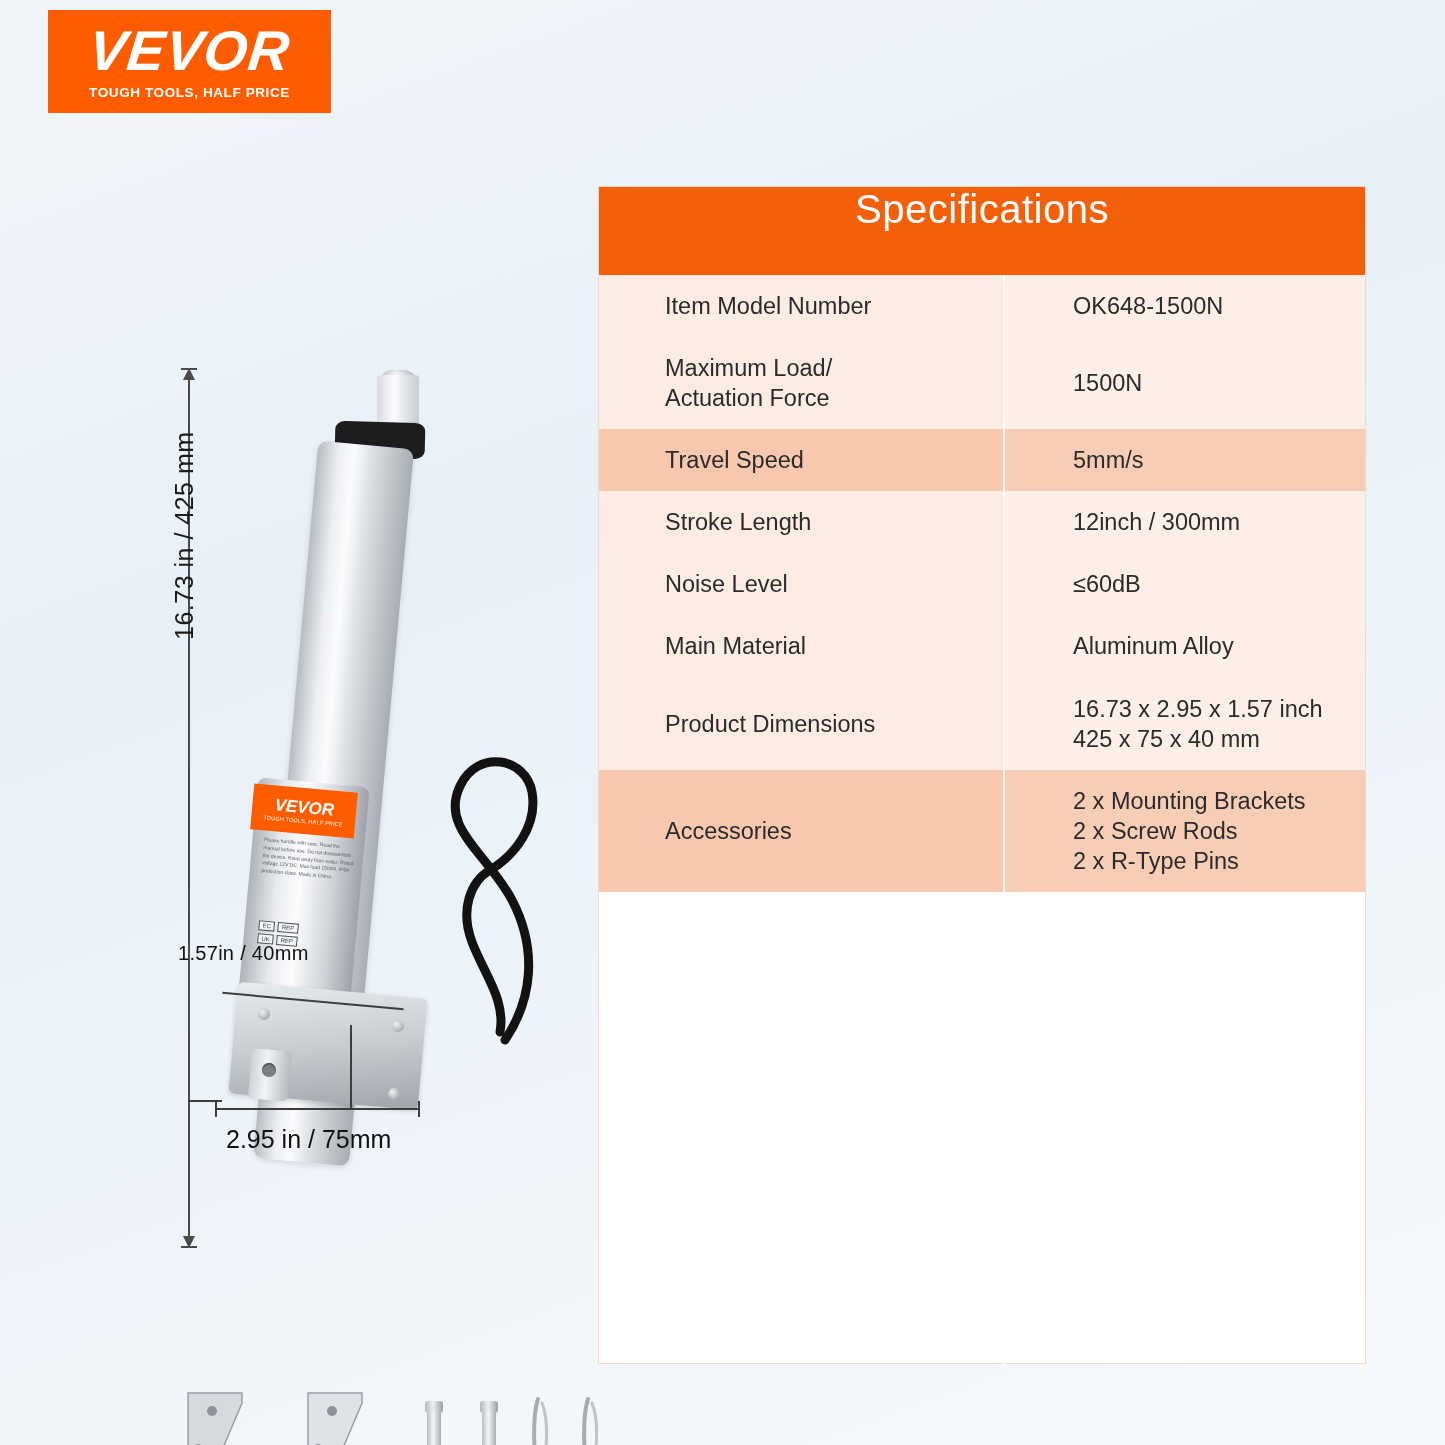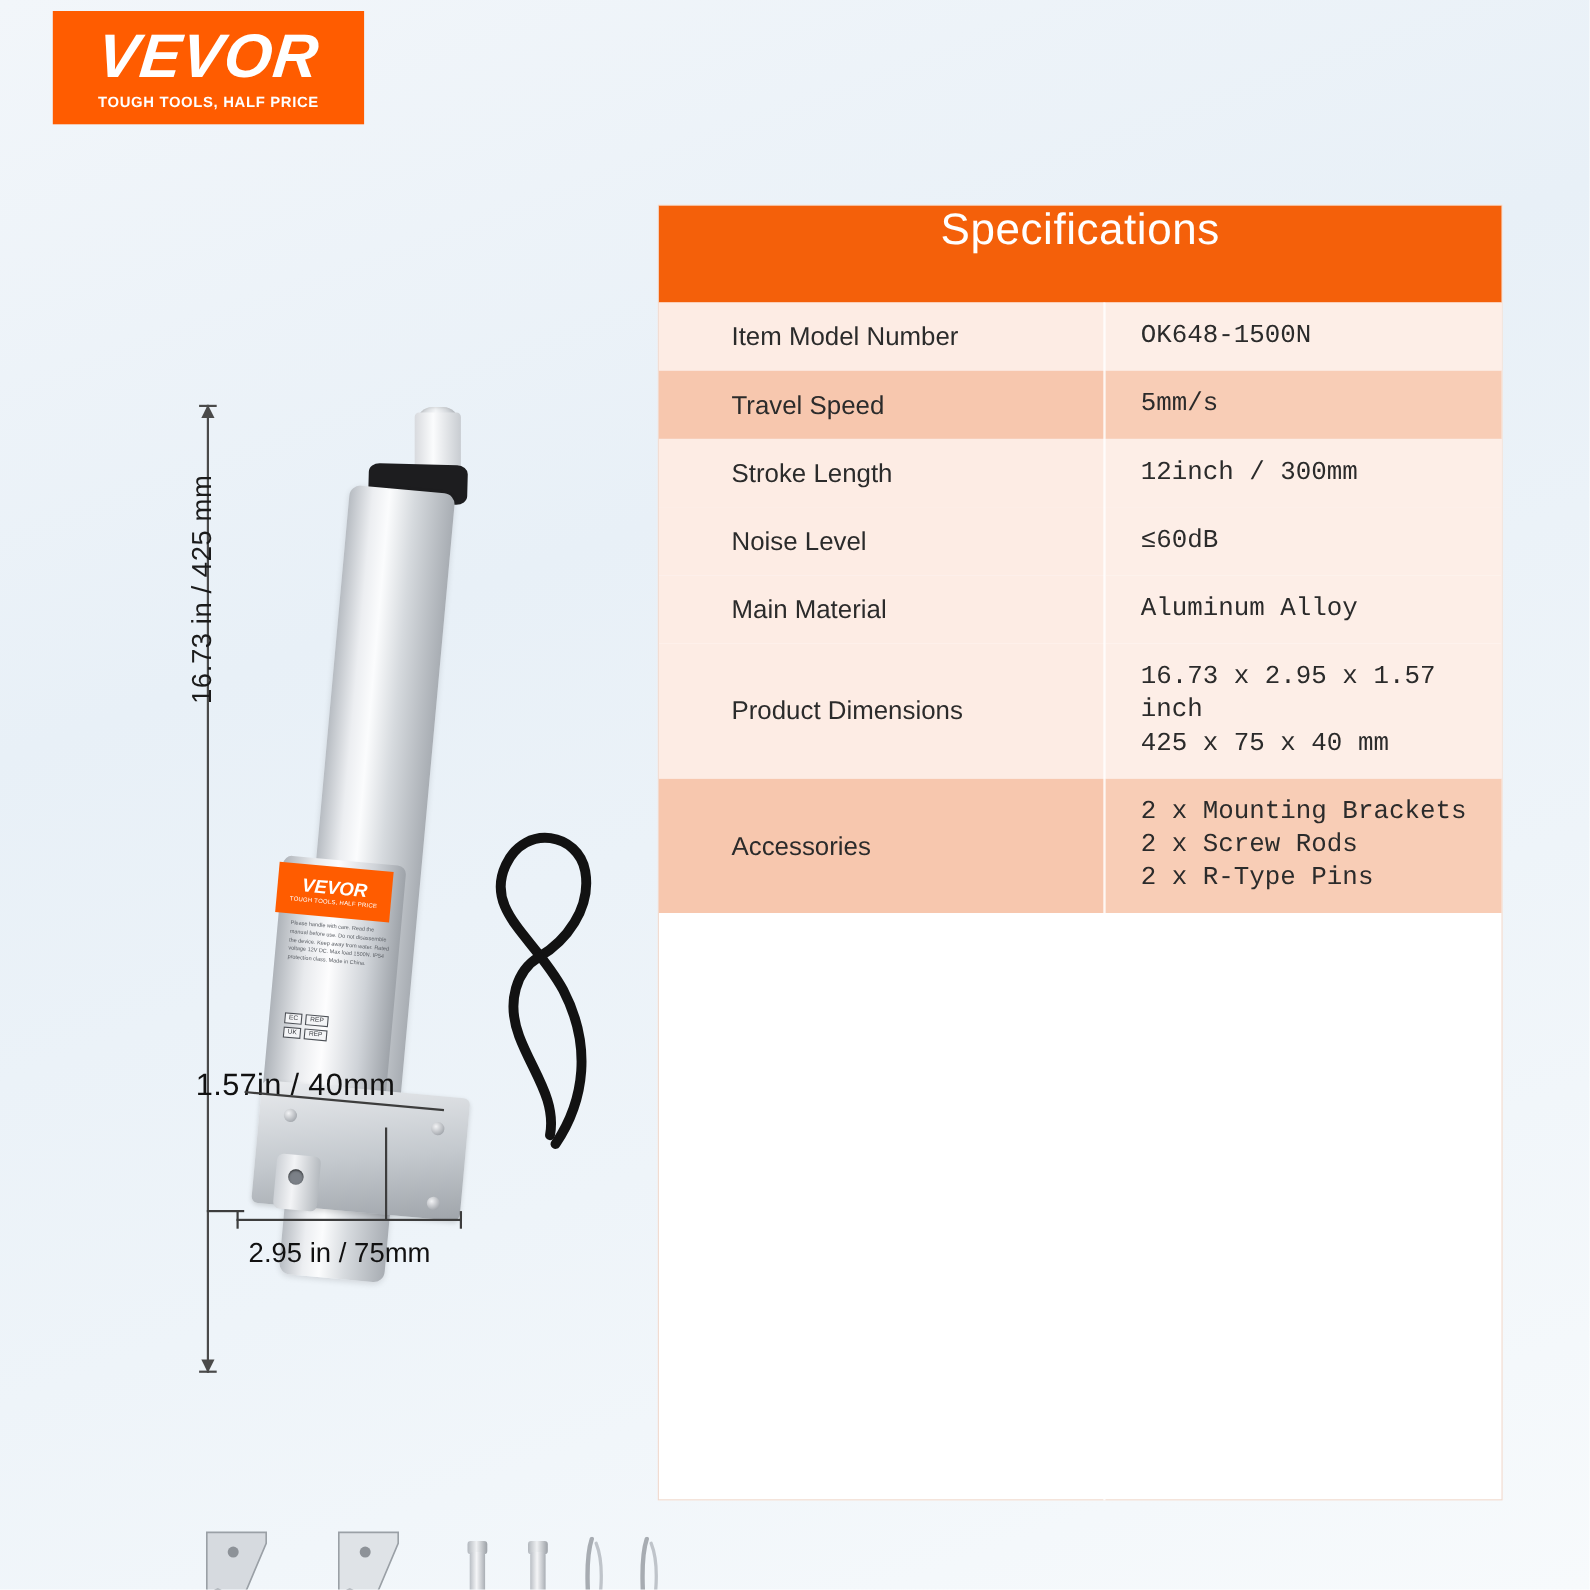--- a/index.html
+++ b/index.html
@@ -270,22 +270,22 @@
     top: 400px;
     width: 260px;
     height: 480px;
     pointer-events: none;
   }
 
   
   .dim-40 {
     position: absolute;
     left: 108px;
-    top: 800px;
-    font-size: 28px;
+    top: 772px;
+    font-size: 20px;
     color: #111;
     letter-spacing: 0.3px;
   }
   .dim-40-line {
     position: absolute;
     left: 152px;
     top: 830px;
     width: 182px;
     height: 2px;
     background: #3d3d3d;
@@ -396,21 +396,21 @@
     table-layout: fixed;
   }
   table.spec td {
     padding: 16px 0 16px 66px;
     font-size: 23.5px;
     color: #2b2b2b;
     vertical-align: middle;
     line-height: 1.28;
   }
   table.spec td.key { width: 340px; }
-  table.spec td.val { padding-left: 32px; font-family: Liberation Mono, monospace; }
+  table.spec td.val { padding-left: 68px; }
   tr.r0 td { background: #fdece4; }
   tr.r1 td { background: #f7c7ae; }
   tr.r0 td.val { background: #fdeee7; }
   tr.r1 td.val { background: #f8cdb6; }
   .gradwrap { position: relative; }
   .vline {
     position: absolute;
     left: 404px;
     top: 88px;
     width: 2px;
@@ -514,20 +514,25 @@
     <div class="spec-header">
       <h1>Specifications</h1>
     </div>
     <div class="vline"></div>
     <table class="spec">
       <tbody>
         <tr class="r0">
           <td class="key">Item Model Number</td>
           <td class="val">OK648-1500N</td>
         </tr>
+        <tr class="r0">
+          <td class="key" style="white-space:pre-line">Maximum Load/
+Actuation Force</td>
+          <td class="val">1500N</td>
+        </tr>
         <tr class="r1">
           <td class="key">Travel Speed</td>
           <td class="val">5mm/s</td>
         </tr>
         <tr class="r0">
           <td class="key">Stroke Length</td>
           <td class="val">12inch / 300mm</td>
         </tr>
         <tr class="r0">
           <td class="key">Noise Level</td>

